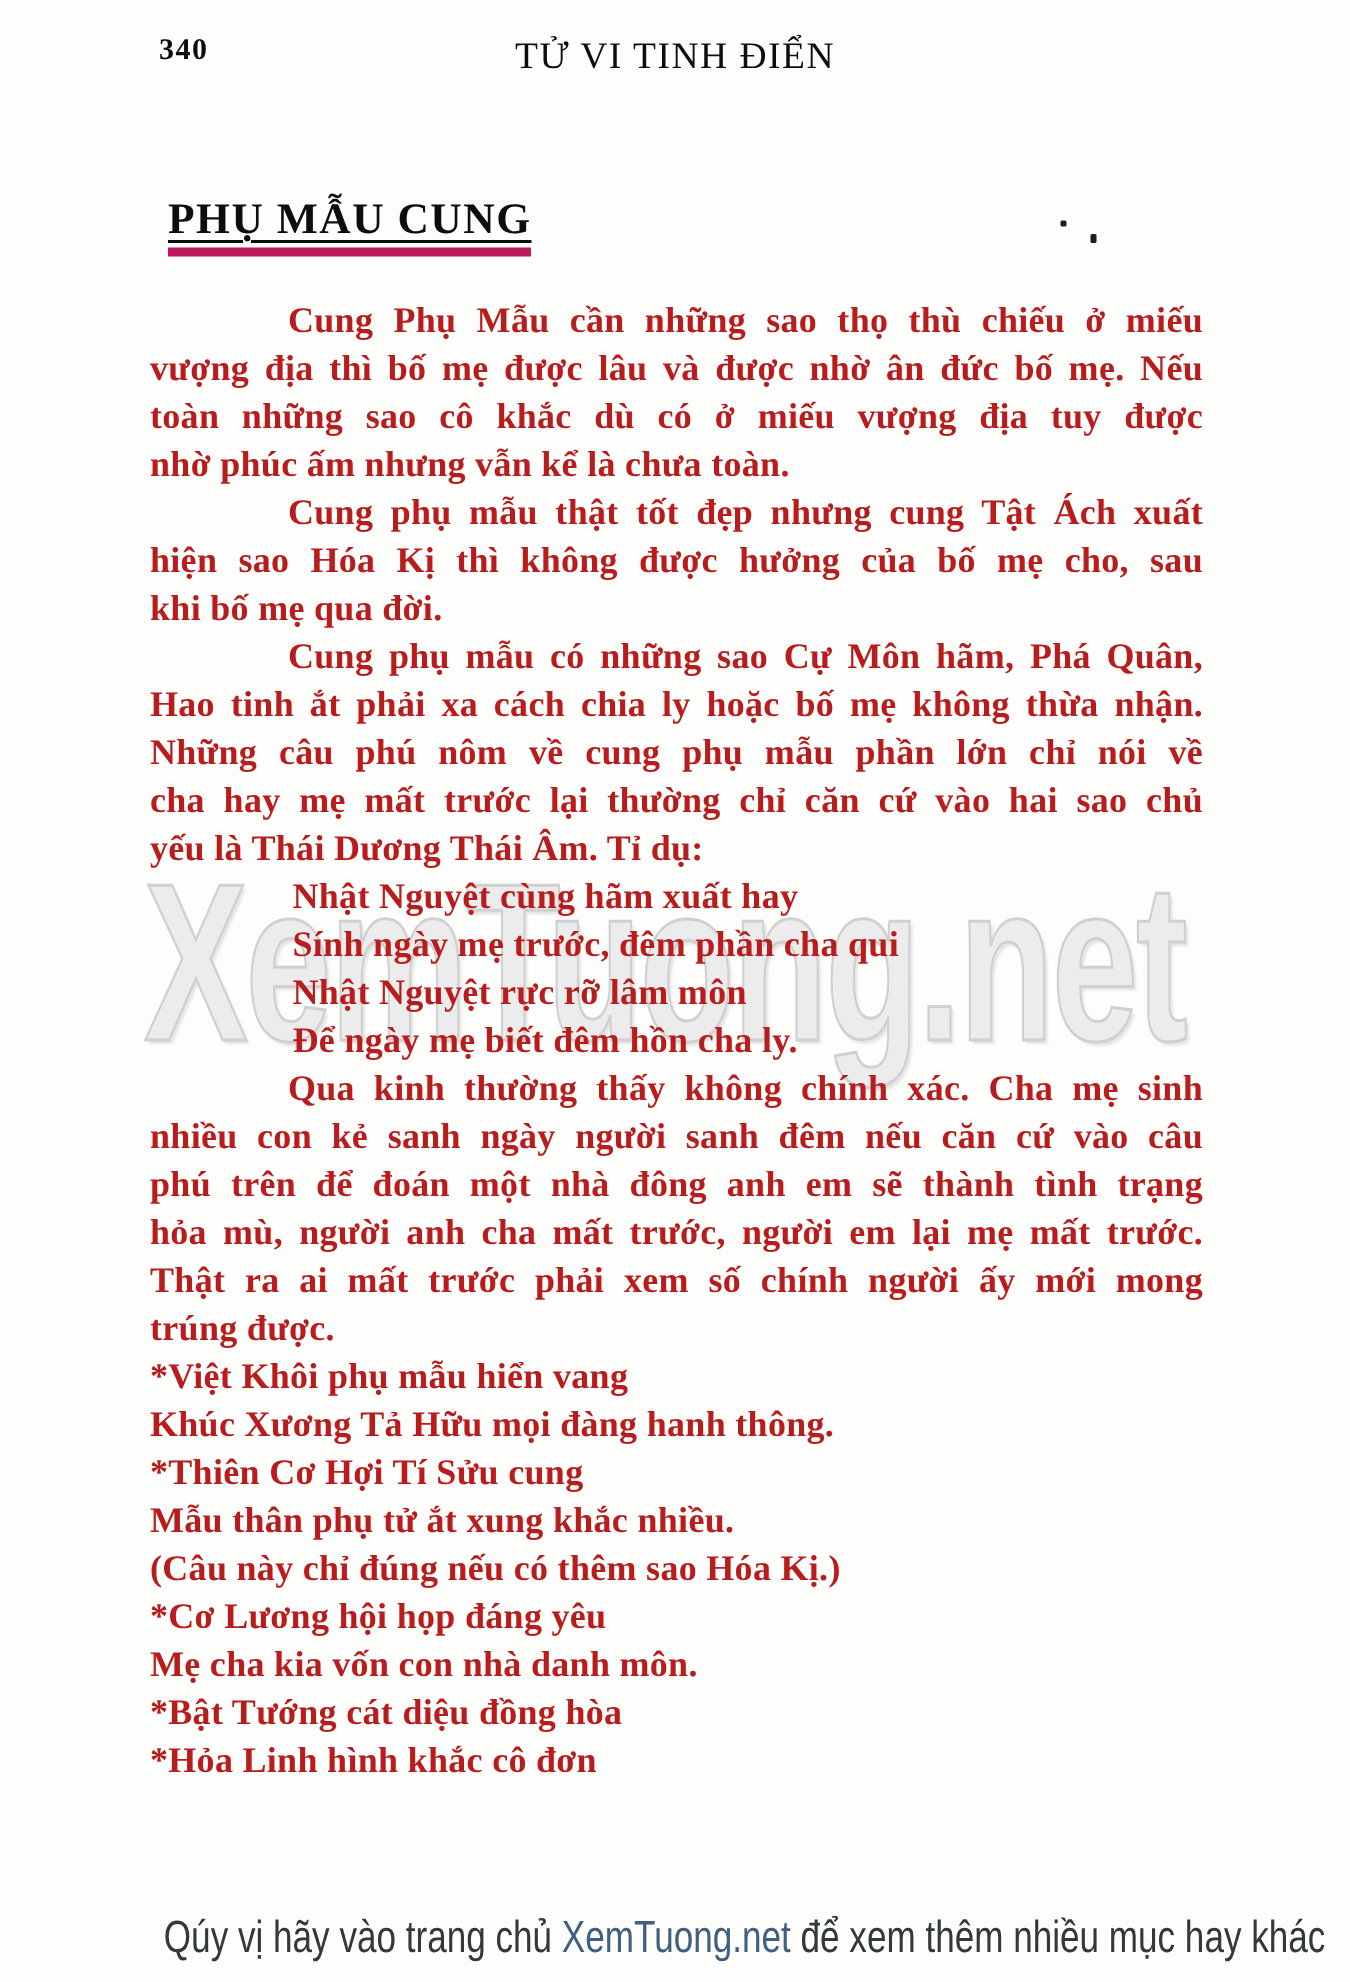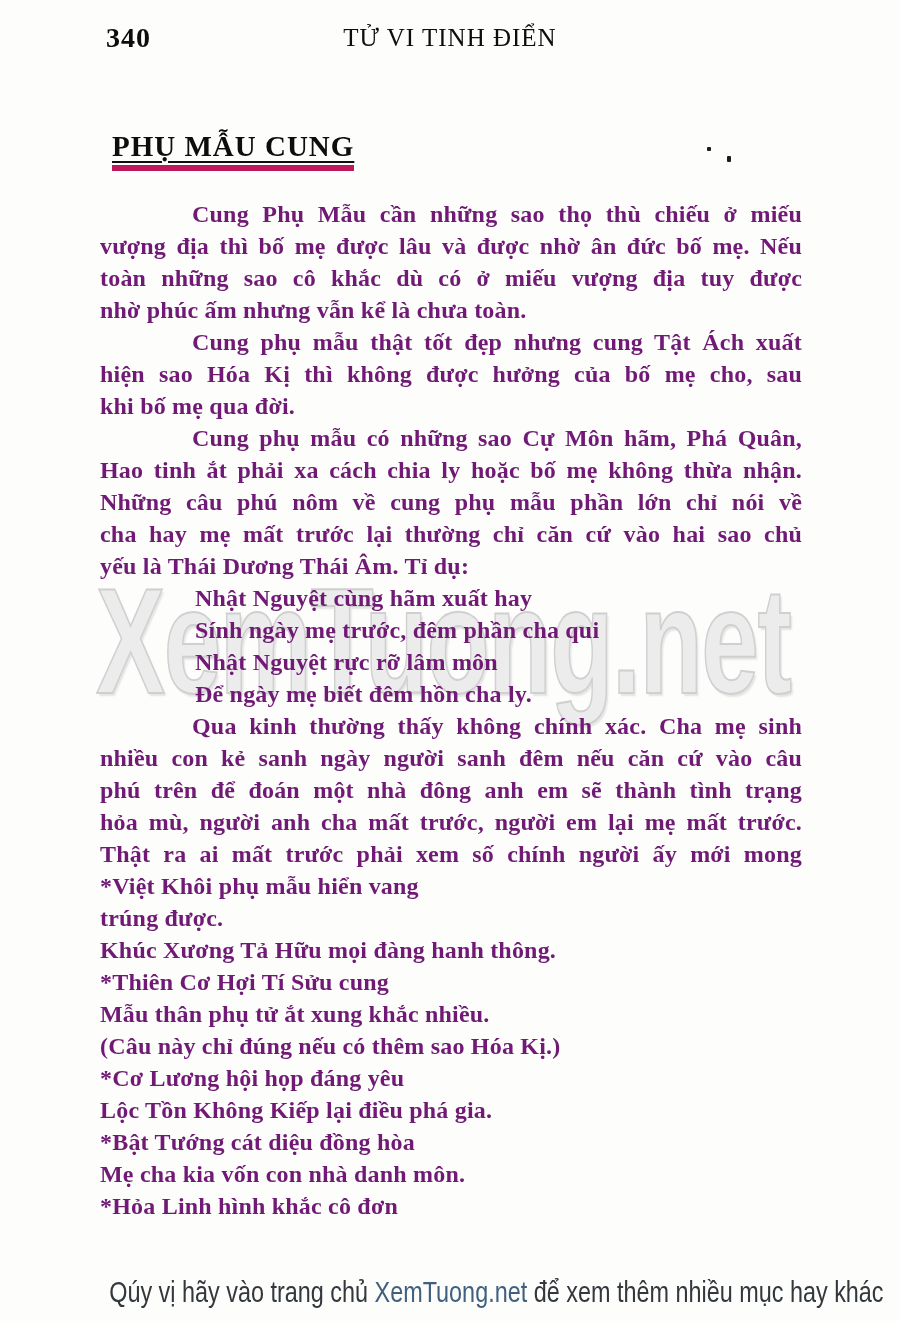--- a/index.html
+++ b/index.html
@@ -12,21 +12,21 @@
     position: relative;
     width: 900px; height: 1321px;
     background: #fdfdfc;
     overflow: hidden;
     color: #0d0d0d;
   }
 
   
   .page-num {
     position: absolute; left: 106px; top: 22px;
-    font-size: 28px; font-weight: 700; letter-spacing: 1px;
+    font-size: 20px; font-weight: 700; letter-spacing: 1px;
     z-index: 3;
   }
   .running-title {
     position: absolute; left: 0; right: 0; top: 24px;
     text-align: center;
     font-size: 25px; font-weight: 400; letter-spacing: 1px;
     z-index: 3;
   }
 
   
@@ -106,21 +106,21 @@
 
   <h1 class="section-title">PHỤ MẪU CUNG</h1>
 
   <div class="speck speck-1"></div>
   <div class="speck speck-2"></div>
 
   <div class="watermark">
     <span style="color: rgb(236, 236, 236); -webkit-text-stroke: 2px rgb(208, 208, 208);">XemTuong.net</span>
   </div>
 
-  <div class="text-col" id="text-col" style="color: #701a75;">
+  <div class="text-col" id="text-col" style="color: #b91c1c;">
       <div class="line para indent j">Cung Phụ Mẫu cần những sao thọ thù chiếu ở miếu</div>
       <div class="line para j">vượng địa thì bố mẹ được lâu và được nhờ ân đức bố mẹ. Nếu</div>
       <div class="line para j">toàn những sao cô khắc dù có ở miếu vượng địa tuy được</div>
       <div class="line para">nhờ phúc ấm nhưng vẫn kể là chưa toàn.</div>
       <div class="line para indent j">Cung phụ mẫu thật tốt đẹp nhưng cung Tật Ách xuất</div>
       <div class="line para j">hiện sao Hóa Kị thì không được hưởng của bố mẹ cho, sau</div>
       <div class="line para">khi bố mẹ qua đời.</div>
       <div class="line para indent j">Cung phụ mẫu có những sao Cự Môn hãm, Phá Quân,</div>
       <div class="line para j">Hao tinh ắt phải xa cách chia ly hoặc bố mẹ không thừa nhận.</div>
       <div class="line para j">Những câu phú nôm về cung phụ mẫu phần lớn chỉ nói về</div>
@@ -128,30 +128,29 @@
       <div class="line para">yếu là Thái Dương Thái Âm. Tỉ dụ:</div>
       <div class="line verse">Nhật Nguyệt cùng hãm xuất hay</div>
       <div class="line verse">Sính ngày mẹ trước, đêm phần cha qui</div>
       <div class="line verse">Nhật Nguyệt rực rỡ lâm môn</div>
       <div class="line verse">Để ngày mẹ biết đêm hồn cha ly.</div>
       <div class="line para indent j">Qua kinh thường thấy không chính xác. Cha mẹ sinh</div>
       <div class="line para j">nhiều con kẻ sanh ngày người sanh đêm nếu căn cứ vào câu</div>
       <div class="line para j">phú trên để đoán một nhà đông anh em sẽ thành tình trạng</div>
       <div class="line para j">hỏa mù, người anh cha mất trước, người em lại mẹ mất trước.</div>
       <div class="line para j">Thật ra ai mất trước phải xem số chính người ấy mới mong</div>
+      <div class="line para">trúng được.</div>
       <div class="line plain">*Việt Khôi phụ mẫu hiển vang</div>
-      <div class="line para">trúng được.</div>
       <div class="line plain">Khúc Xương Tả Hữu mọi đàng hanh thông.</div>
       <div class="line plain">*Thiên Cơ Hợi Tí Sửu cung</div>
       <div class="line plain">Mẫu thân phụ tử ắt xung khắc nhiều.</div>
       <div class="line plain">(Câu này chỉ đúng nếu có thêm sao Hóa Kị.)</div>
       <div class="line plain">*Cơ Lương hội họp đáng yêu</div>
-      <div class="line plain">Lộc Tồn Không Kiếp lại điều phá gia.</div>
+      <div class="line plain">Mẹ cha kia vốn con nhà danh môn.</div>
       <div class="line plain">*Bật Tướng cát diệu đồng hòa</div>
-      <div class="line plain">Mẹ cha kia vốn con nhà danh môn.</div>
       <div class="line plain">*Hỏa Linh hình khắc cô đơn</div>
     </div>
 
   <div class="footer">
     <span class="footer-inner" style="color: rgb(51, 56, 61);"><span>Qúy vị hãy vào trang chủ </span><span class="footer-link" style="color: rgb(65, 96, 127);">XemTuong.net</span><span> để xem thêm nhiều mục hay khác</span></span>
   </div>
 
 </div>
 
 </body></html>

